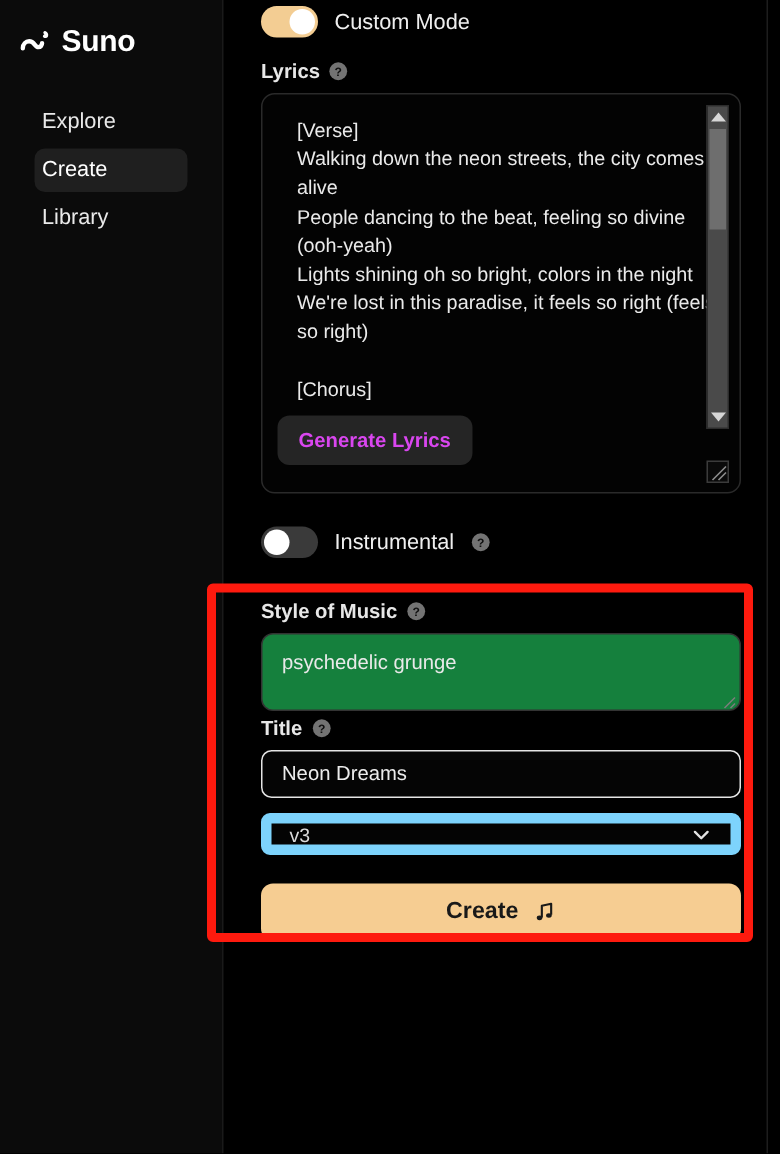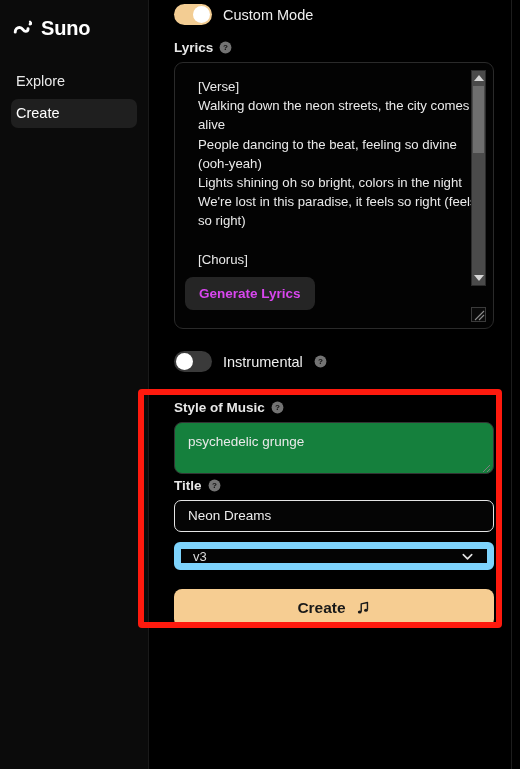--- a/index.html
+++ b/index.html
@@ -32,21 +32,21 @@
     padding: 6px 0 0 12px;
     height: 38px;
   }
   .brand-logo { width: 22px; height: 22px; display:block; }
   .brand-name {
     color: #fff;
     font-size: 20px;
     font-weight: 600;
     letter-spacing: -0.2px;
   }
-  .nav { margin-top: 23px; padding: 0 11px; }
+  .nav { margin-top: 23px; padding: 0 23px; }
   .nav-item {
     display: block;
     height: 29px;
     line-height: 29px;
     padding-left: 5px;
     color: #e9e9e9;
     font-size: 14.5px;
     border-radius: 7px;
     margin-bottom: 3px;
     cursor: pointer;
@@ -269,20 +269,21 @@
           <path d="M3.5 16.5c0-3 2.2-5 4.6-5 1.8 0 3 1 3.9 2.2.9 1.2 1.7 2 2.9 2 1.5 0 2.6-1.2 2.6-2.9" stroke="#fff" stroke-width="3.2" stroke-linecap="round"></path>
           <path d="M19.6 5.2c.9.6 1.3 1.6 1.1 2.3-.2.5-.8.6-1.4.3" stroke="#fff" stroke-width="2.4" stroke-linecap="round"></path>
         </svg>
       </span>
       <span class="brand-name">Suno</span>
     </div>
 
     <nav class="nav">
       <a class="nav-item">Explore</a>
       <a class="nav-item active">Create</a>
+      <a class="nav-item">Library</a>
     </nav>
   </div>
 
   <div class="main">
     <div class="right-rule"></div>
 
     
     <div class="toggle-row" style="padding-top:4px;">
       <div class="switch on">
         <span class="knob"></span>

